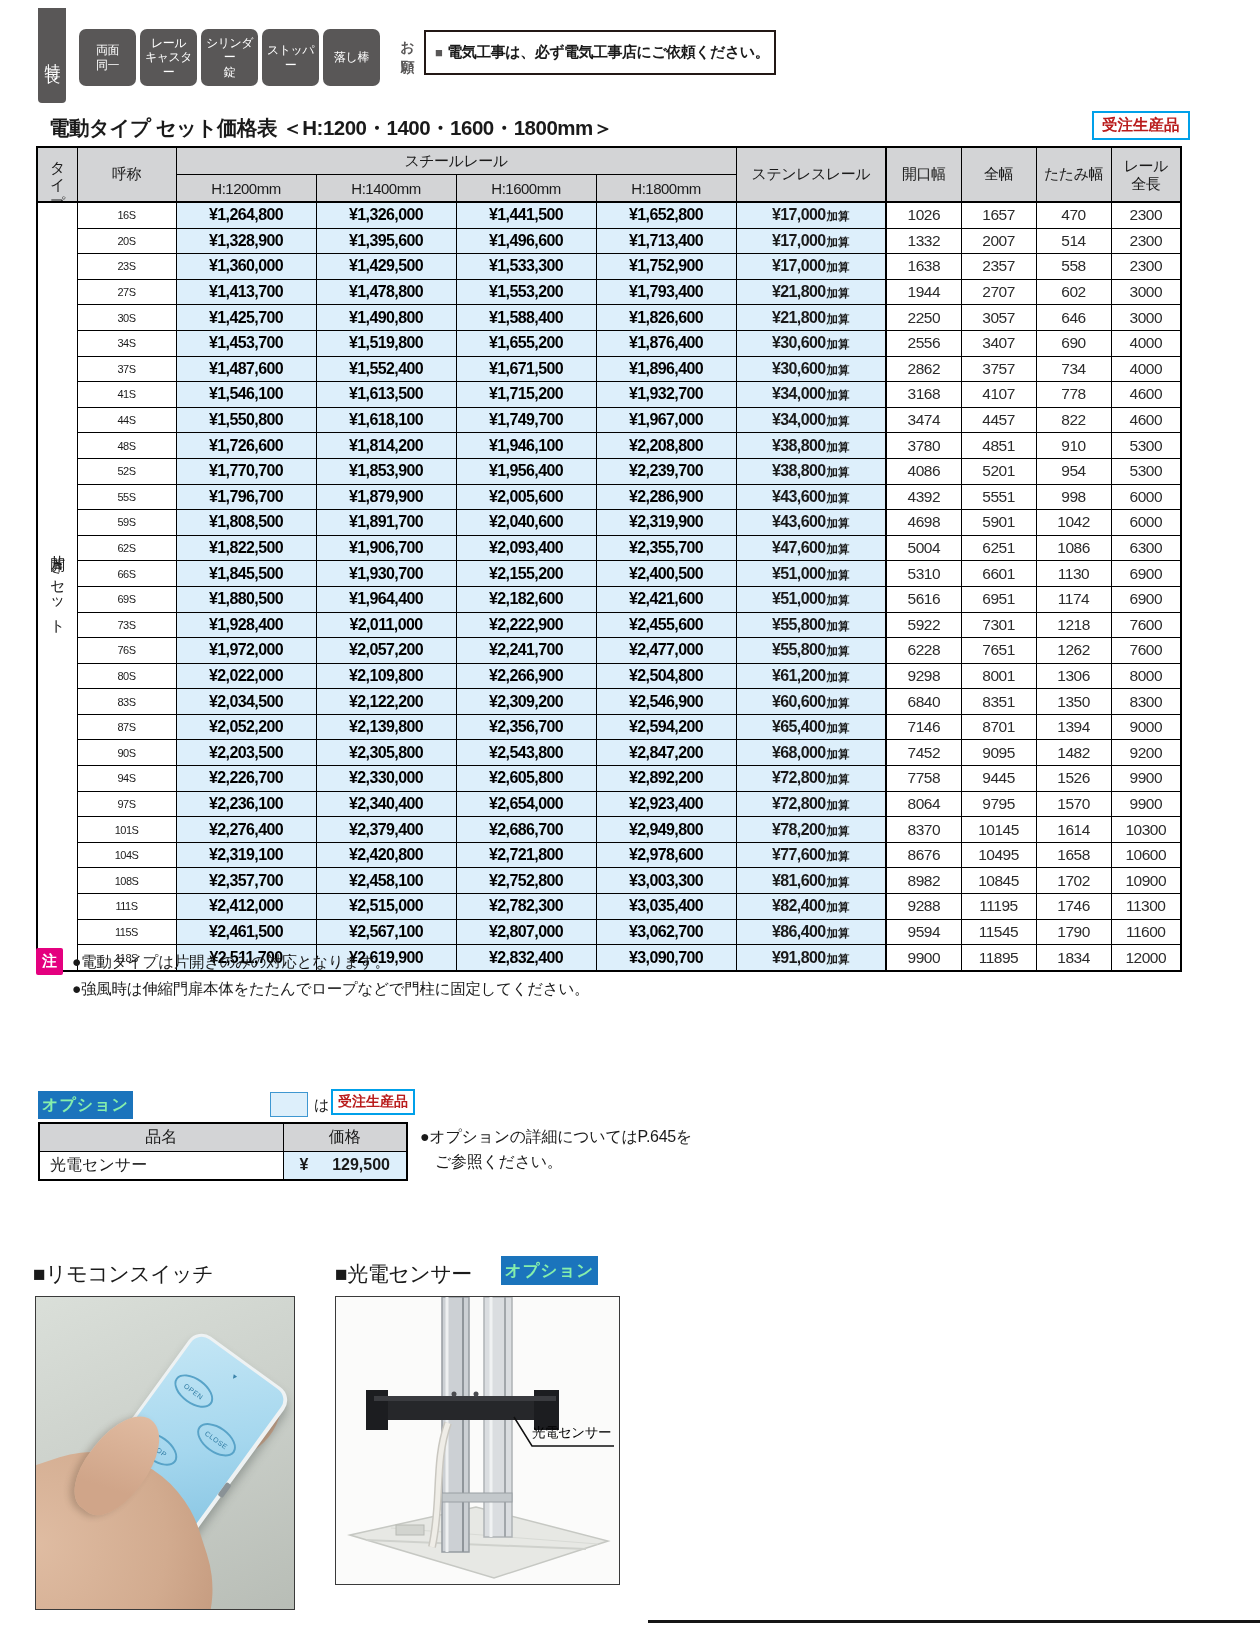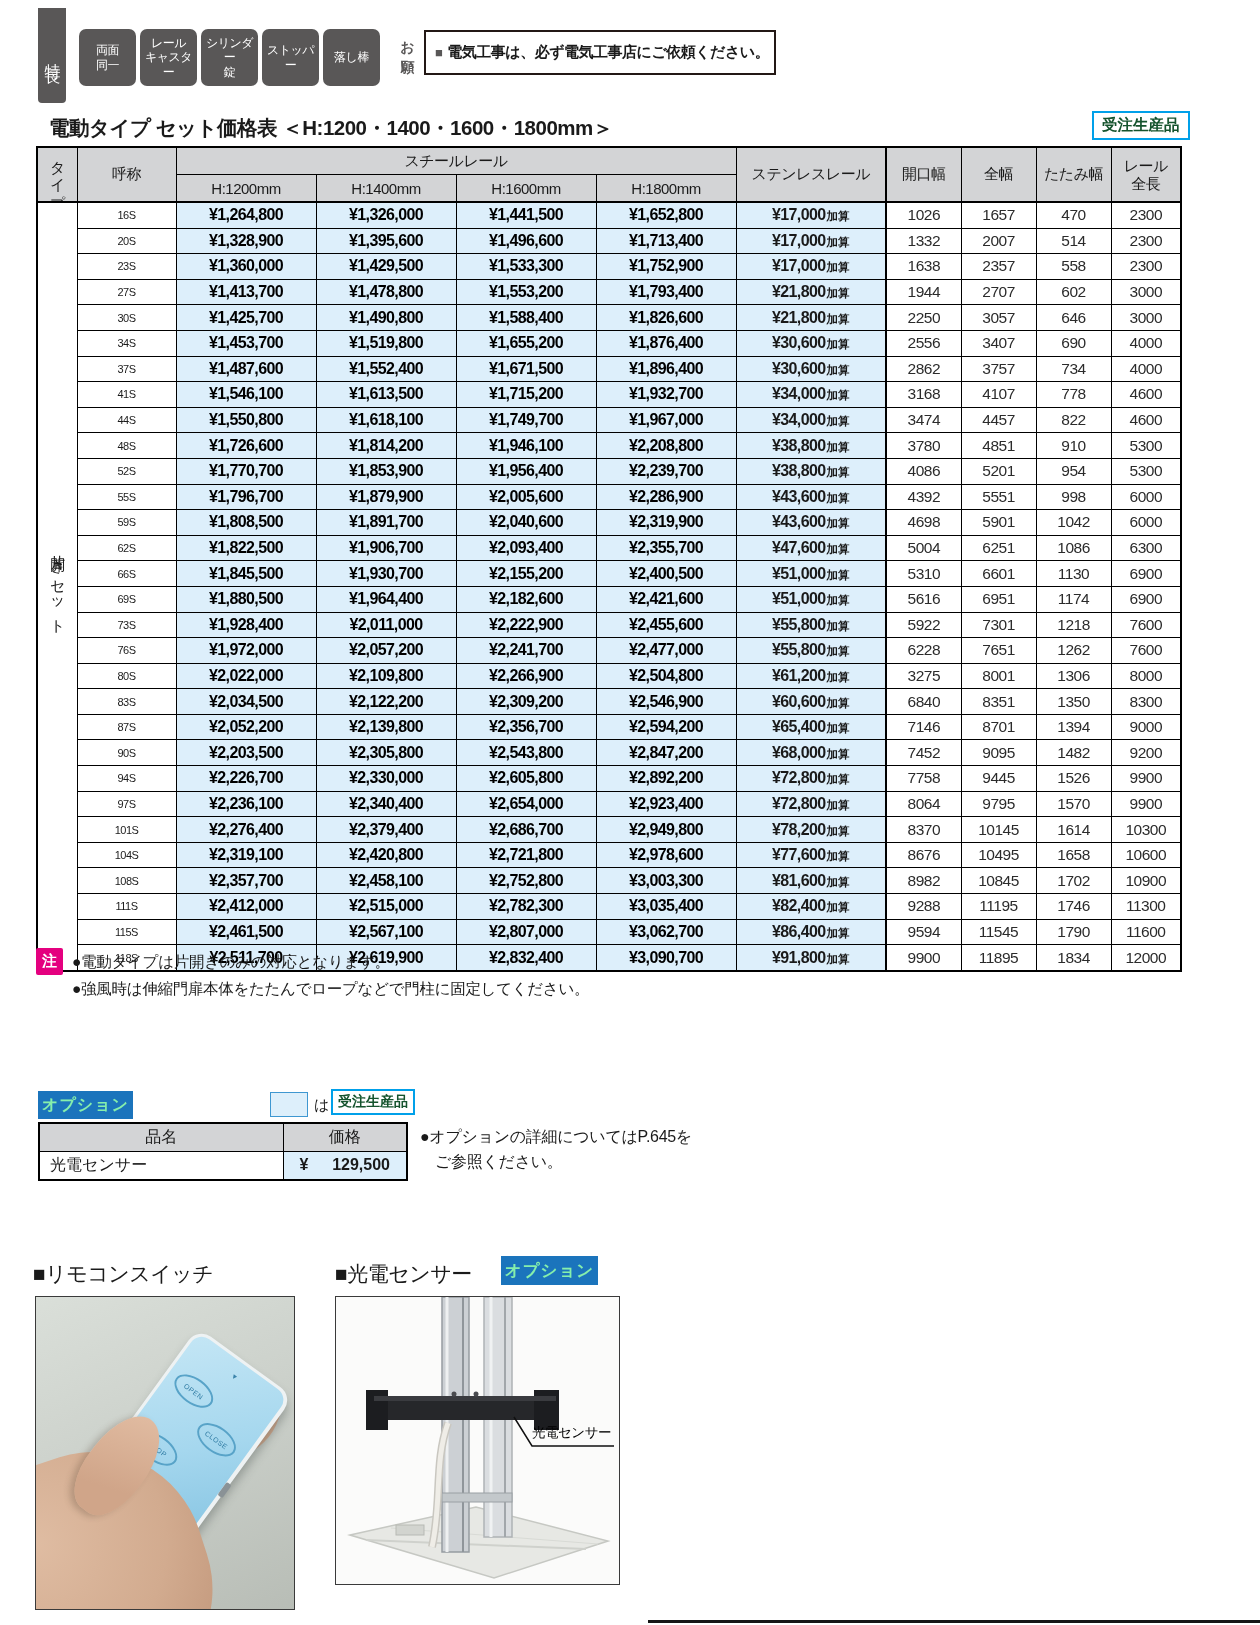--- a/index.html
+++ b/index.html
@@ -30,21 +30,21 @@
   .onegai-box{
     left:424px;top:30px;width:352px;height:45px;border:2px solid #231815;
     display:flex;align-items:center;padding-left:9px;box-sizing:border-box;
     font-size:15px;font-weight:bold;letter-spacing:-0.5px;
   }
   .onegai-box .sq{color:#595757;margin-right:5px;font-size:13px;}
 
   
   .page-title{left:49px;top:114px;font-size:20.5px;font-weight:bold;letter-spacing:-0.5px;}
   .mto-badge{
-    border:2px solid #00a0e9;color:#14532d;background:#fff;font-weight:bold;
+    border:2px solid #00a0e9;color:#b91c1c;background:#fff;font-weight:bold;
     padding:2px 8px;font-size:15.5px;letter-spacing:0;white-space:nowrap;
   }
   .mto-1{left:1092px;top:111px;}
 
   
   .price-table{
     left:36px;top:146px;border-collapse:collapse;table-layout:fixed;width:1144px;
     position:absolute;
   }
   .price-table th,.price-table td{
@@ -428,21 +428,21 @@
     <td class="td-dim">1262</td>
     <td class="td-dim">7600</td>
   </tr>
       <tr>
     <td class="td-name">80S</td>
     <td class="td-price">¥2,022,000</td>
     <td class="td-price">¥2,109,800</td>
     <td class="td-price">¥2,266,900</td>
     <td class="td-price">¥2,504,800</td>
     <td class="td-stainless"><span class="s-price">¥61,200</span><span class="kasan">加算</span></td>
-    <td class="td-dim">3275</td>
+    <td class="td-dim">9298</td>
     <td class="td-dim">8001</td>
     <td class="td-dim">1306</td>
     <td class="td-dim">8000</td>
   </tr>
       <tr>
     <td class="td-name">83S</td>
     <td class="td-price">¥2,034,500</td>
     <td class="td-price">¥2,122,200</td>
     <td class="td-price">¥2,309,200</td>
     <td class="td-price">¥2,546,900</td>

